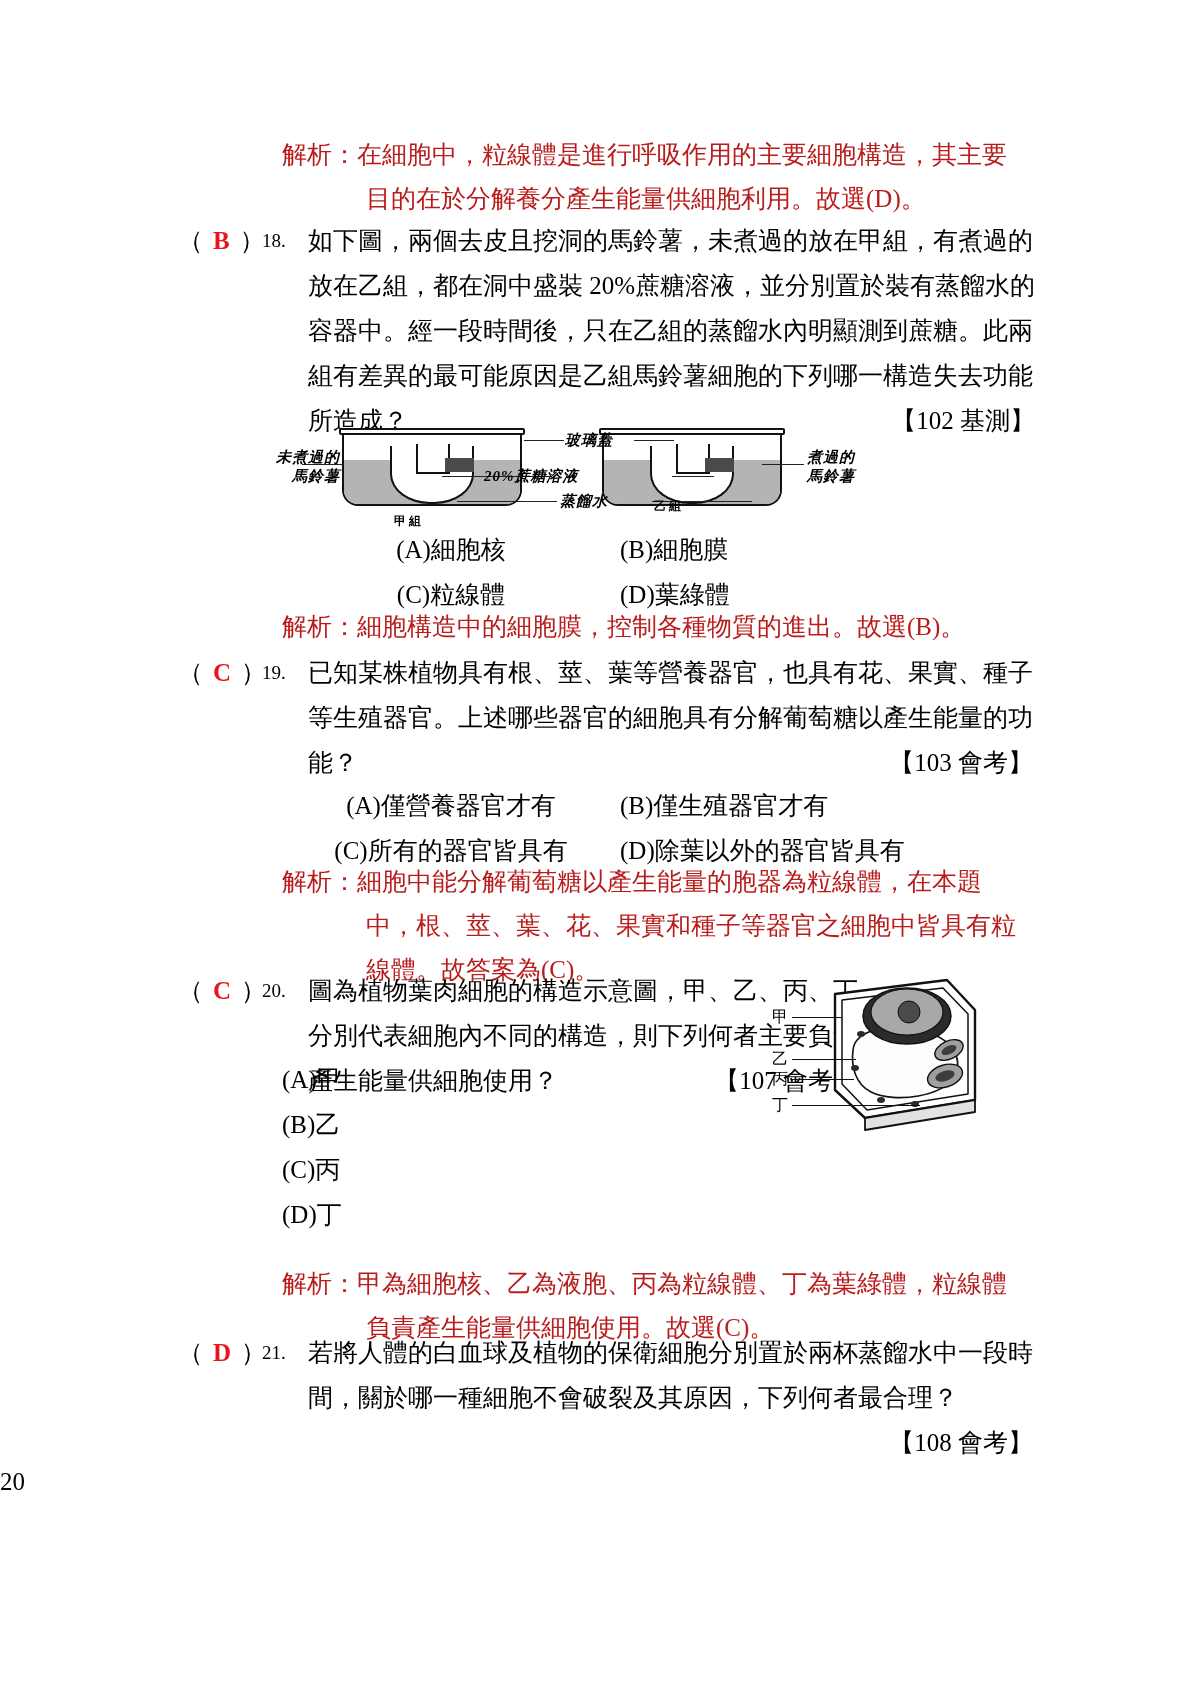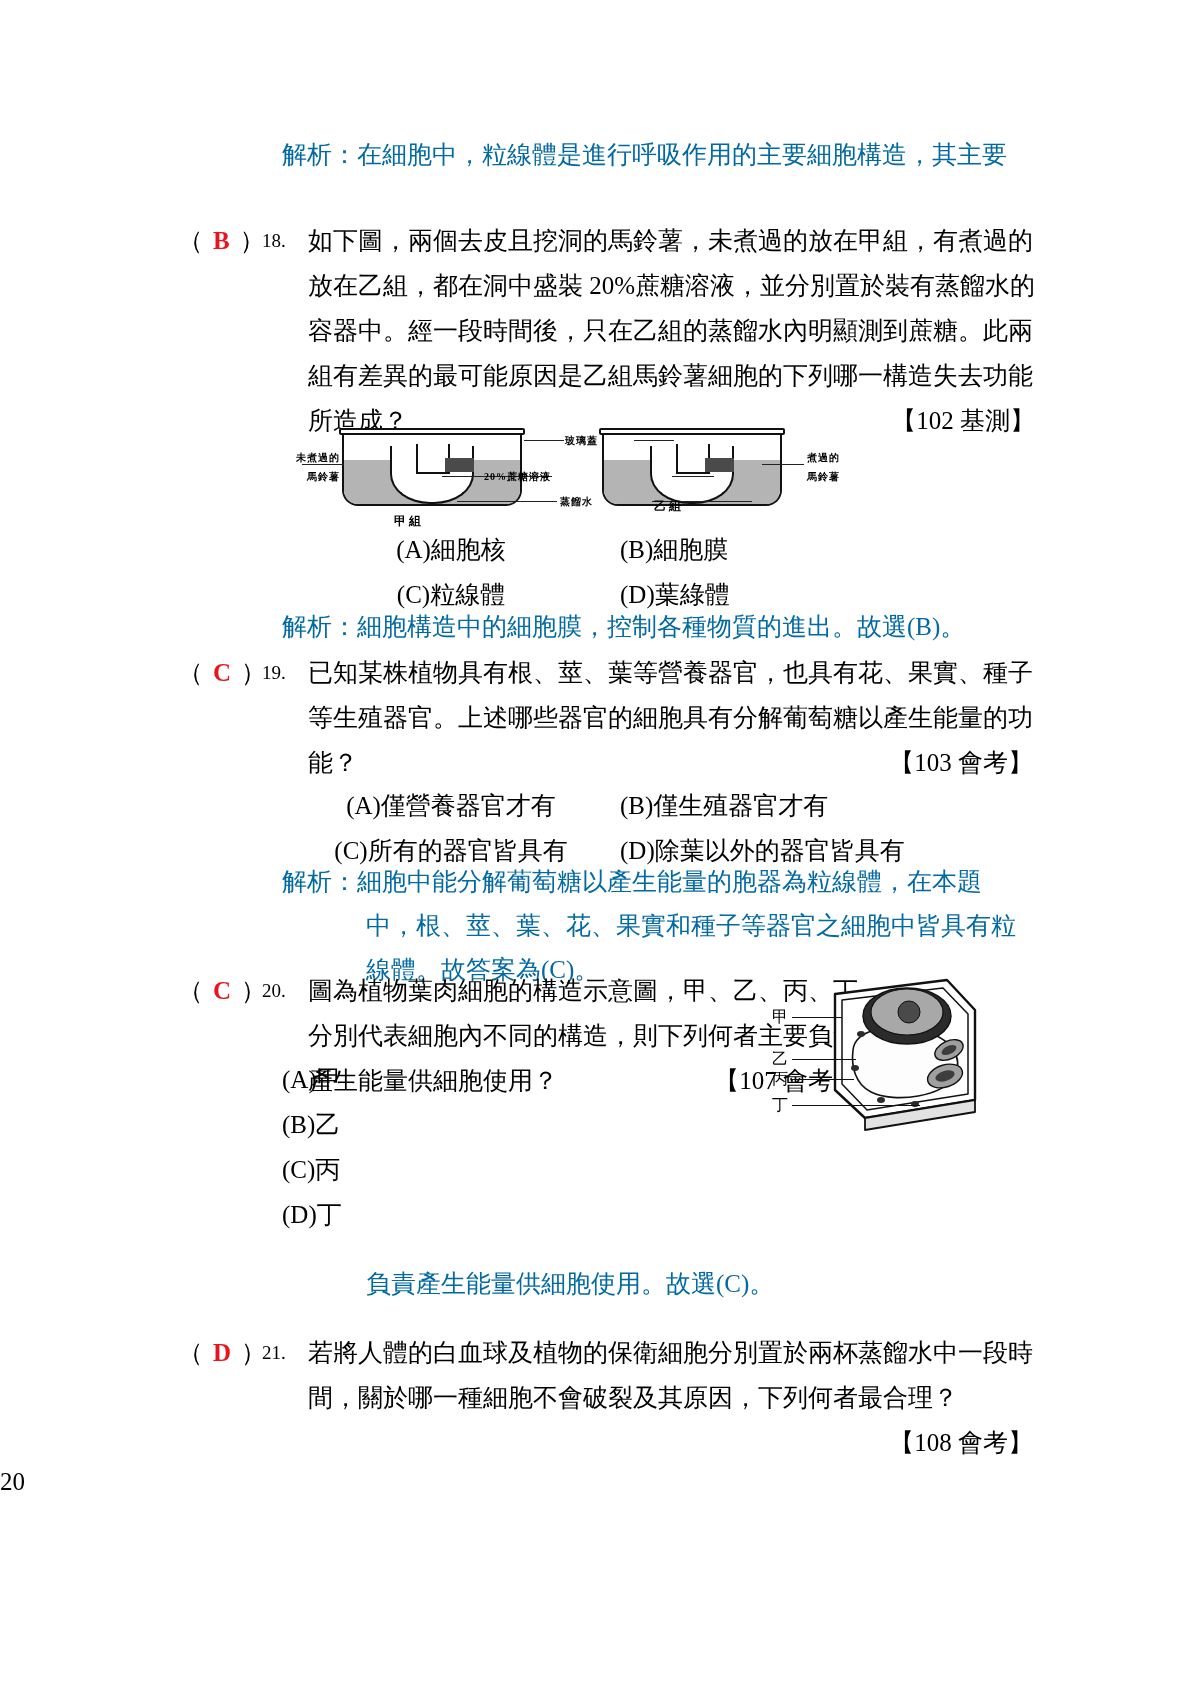--- a/index.html
+++ b/index.html
@@ -62,21 +62,21 @@
     font-size: 25px;
     line-height: 45px;
   }
   .optrow { display: flex; }
   .opt-a { width: 338px; flex: 0 0 338px; white-space: nowrap; text-align: center;}
   .opt-b { flex: 1 1 auto; white-space: nowrap;}
 
   
   .exp {
     position: absolute;
-    color: #0369a1;
+    color: #b91c1c;
     font-size: 25px;
     line-height: 44px;
   }
   .exp .eline { display: block; white-space: nowrap; }
   .exp .indent { padding-left: 84px; }
 
   
   .pageno {
     position: absolute;
     left: 0; right: 0;
@@ -150,24 +150,25 @@
     width: 29px; height: 14px;
     background: #4a4a4a;
   }
   .fig-potato .b-left  { left: 80px; }
   .fig-potato .b-right { left: 340px; }
 
   .fig-label {
     position: absolute;
     font-family: "Liberation Serif","DejaVu Serif",serif;
     font-weight: 700;
-    font-size: 10px;
+    font-size: 15px;
     line-height: 19px;
     white-space: nowrap;
     letter-spacing: 1px;
+    font-style: italic;
   }
   .lead {
     position: absolute;
     height: 0;
     border-top: 1.6px solid #222;
   }
   .grp-label {
     position: absolute;
     font-weight: 700;
     font-size: 12px;
@@ -195,20 +196,21 @@
     border-top: 1.4px solid #111;
   }
 </style>
 </head>
 <body>
 
 <div class="page">
 
   <div class="exp" style="left:282px; top:133px; width:700px;">
     <span class="eline">解析：在細胞中，粒線體是進行呼吸作用的主要細胞構造，其主要</span>
+    <span class="eline indent">目的在於分解養分產生能量供細胞利用。故選(D)。</span>
   </div>
 
   <div class="q-row" style="left:178px; top:218px; width:795px;">
     <div class="paren">
       <span>（</span><span class="ansletter">B</span><span>）</span>
     </div>
     <div class="qnum">18.</div>
     <div class="qbody">
       <span class="qline">如下圖，兩個去皮且挖洞的馬鈴薯，未煮過的放在甲組，有煮過的</span>
       <span class="qline">放在乙組，都在洞中盛裝 20%蔗糖溶液，並分別置於裝有蒸餾水的</span>
@@ -384,20 +386,21 @@
     <div class="cell-lead" style="left:-3px; top:87px; width:64px;"></div>
 
     <div class="cell-lbl" style="left:-23px; top:98px;">丙</div>
     <div class="cell-lead" style="left:-3px; top:107px; width:62px;"></div>
 
     <div class="cell-lbl" style="left:-23px; top:124px;">丁</div>
     <div class="cell-lead" style="left:-3px; top:133px; width:128px;"></div>
   </div>
 
   <div class="exp" style="left:282px; top:1262px; width:700px;">
+    <span class="eline">解析：甲為細胞核、乙為液胞、丙為粒線體、丁為葉綠體，粒線體</span>
     <span class="eline indent">負責產生能量供細胞使用。故選(C)。</span>
   </div>
 
   <div class="q-row" style="left:178px; top:1330px; width:795px;">
     <div class="paren">
       <span>（</span><span class="ansletter">D</span><span>）</span>
     </div>
     <div class="qnum">21.</div>
     <div class="qbody">
       <span class="qline">若將人體的白血球及植物的保衛細胞分別置於兩杯蒸餾水中一段時</span>

